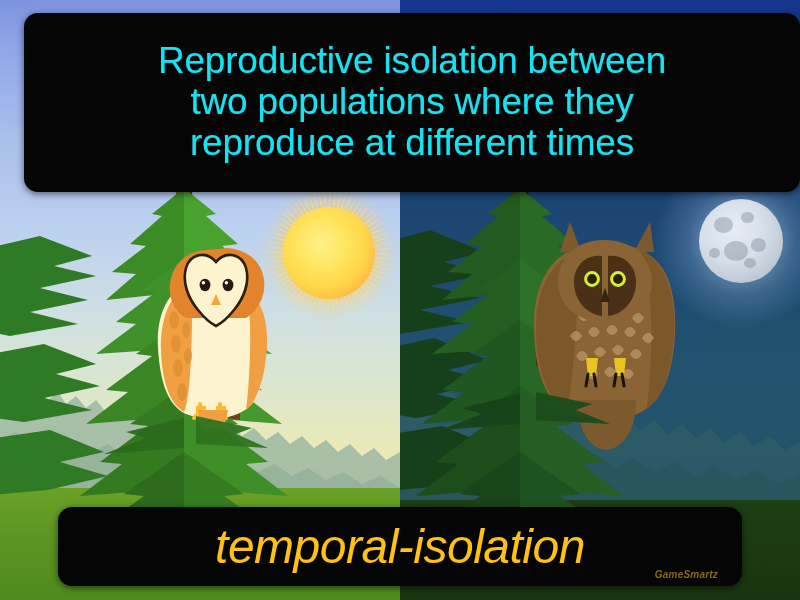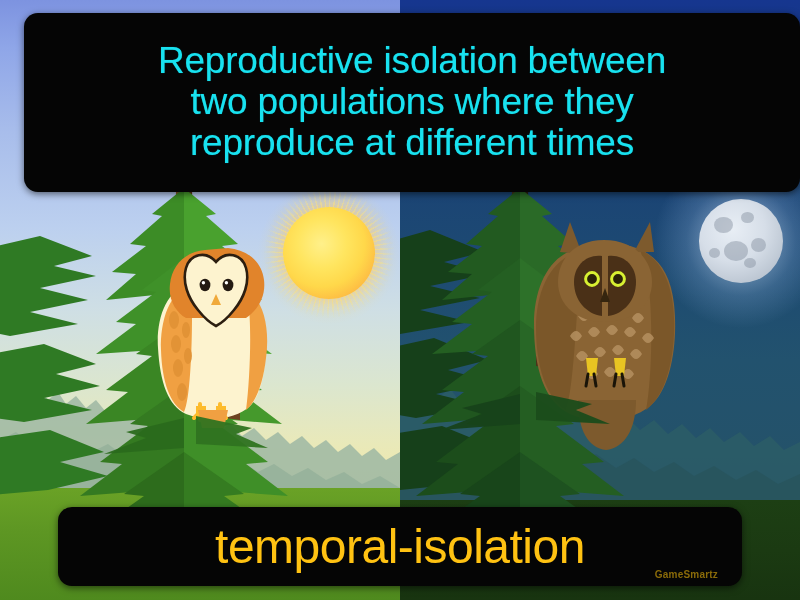--- a/index.html
+++ b/index.html
@@ -176,21 +176,21 @@
     color: #18e2f0;
     font-size: 37px;
     line-height: 1.10;
     font-weight: 400;
     letter-spacing: -0.2px;
     white-space: pre-line;
     text-shadow: 0 0 1px rgba(24,226,240,0.5);
   }
   #term-panel {
     left: 58px; top: 507px;
-    width: 684px; height: 79px;
+    width: 684px; height: 79px; font-style: italic;
   }
   #term-text {
     color: #ffc212;
     font-size: 48px;
     line-height: 1;
     font-weight: 400;
     letter-spacing: -0.5px;
   }
   #watermark {
     position: absolute;

